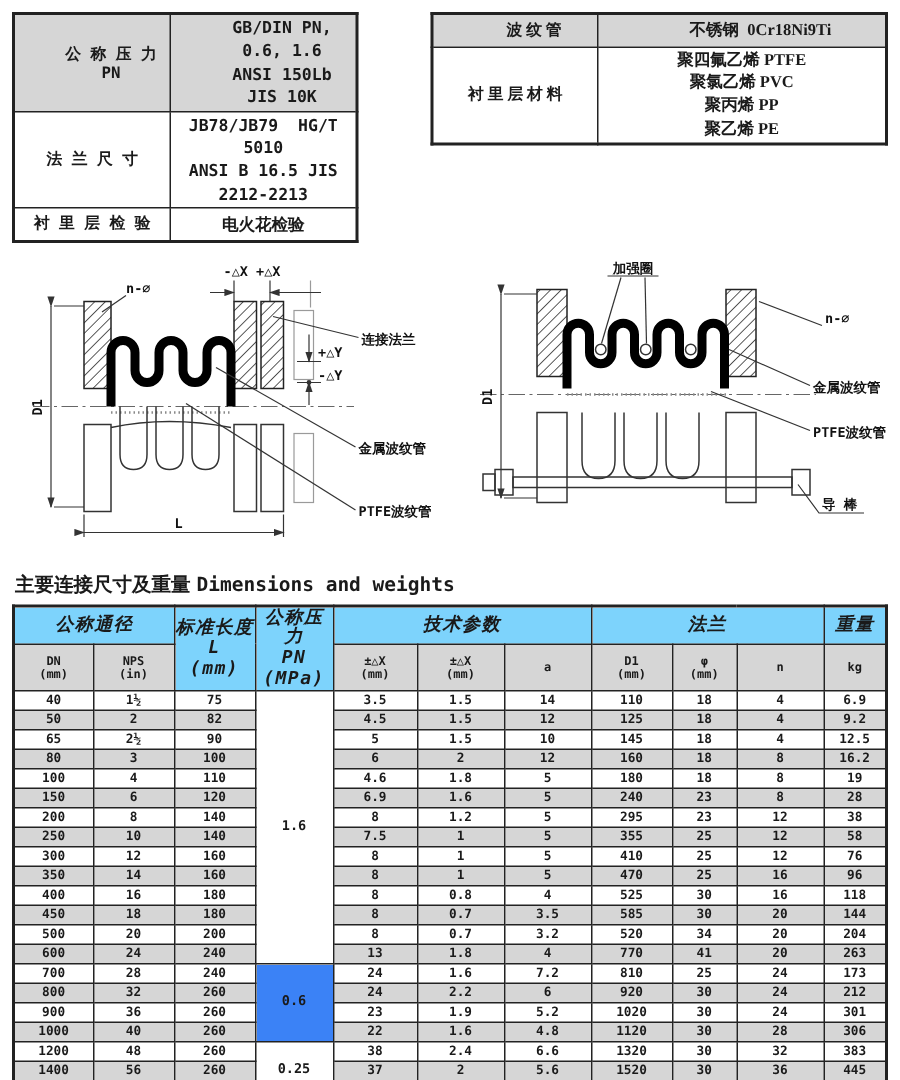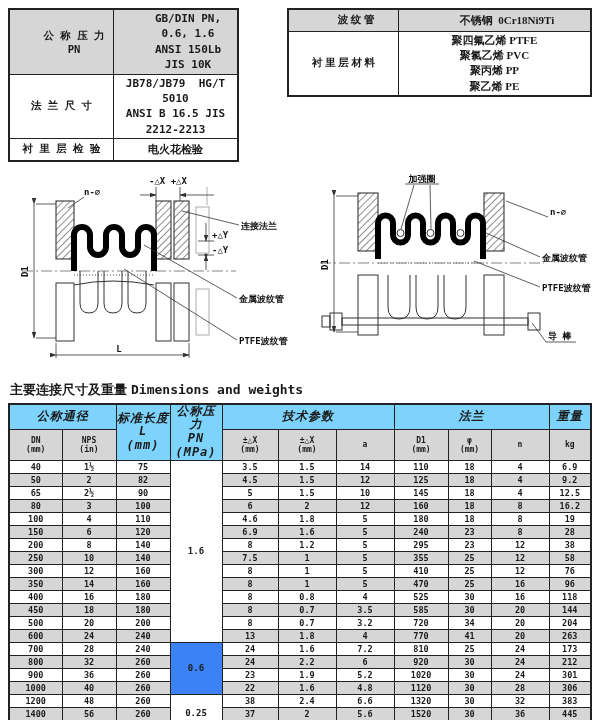--- a/index.html
+++ b/index.html
@@ -417,21 +417,21 @@
           <td>20</td>
           <td>144</td>
         </tr>
         <tr>
           <td>500</td>
           <td>20</td>
           <td>200</td>
           <td>8</td>
           <td>0.7</td>
           <td>3.2</td>
-          <td>720</td>
+          <td>520</td>
           <td>34</td>
           <td>20</td>
           <td>204</td>
         </tr>
         <tr class="stripe">
           <td>600</td>
           <td>24</td>
           <td>240</td>
           <td>13</td>
           <td>1.8</td>

